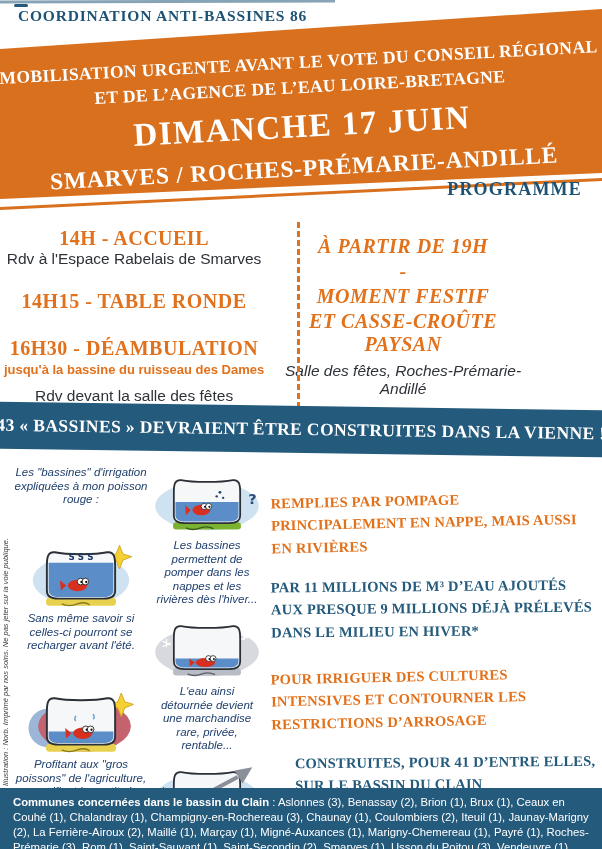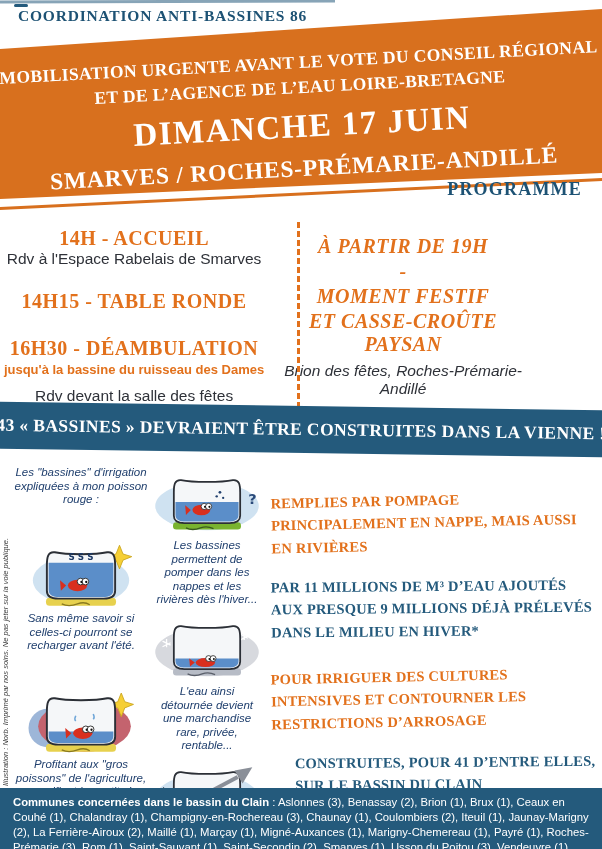--- a/index.html
+++ b/index.html
@@ -88,21 +88,21 @@
       <div class="ev-sub" style="margin-top:2px;">jusqu'à la bassine du ruisseau des Dames</div>
       <div class="ev-p" style="margin-top:10px;">Rdv devant la salle des fêtes</div>
       <div class="ev-p" style="margin-top:3px;">des Roches-Prémarie-Andillé</div>
     </div>
     <div class="divider"></div>
     <div class="prog-col right">
       <div class="ev-h" style="margin-top:22px;text-transform:uppercase;">À partir de 19h</div>
       <div class="ev-h" style="margin-top:2px;">-</div>
       <div class="ev-h" style="margin-top:2px;text-transform:uppercase;">Moment festif</div>
       <div class="ev-h" style="margin-top:2px;text-transform:uppercase;">et casse-croûte paysan</div>
-      <div class="ev-p" style="margin-top:6px;">Brion des fêtes, Roches-Prémarie-Andillé</div>
+      <div class="ev-p" style="margin-top:6px;">Salle des fêtes, Roches-Prémarie-Andillé</div>
     </div>
   </div>
 
   <div class="band" style="text-transform:uppercase;">43 « bassines » devraient être construites dans la Vienne !</div>
 
   <div class="comic">
     <div class="cap">Les "bassines" d'irrigation expliquées à mon poisson rouge :</div>
 
     <div class="panel">
       <svg width="136" height="70" viewBox="-68 -40 136 78">

